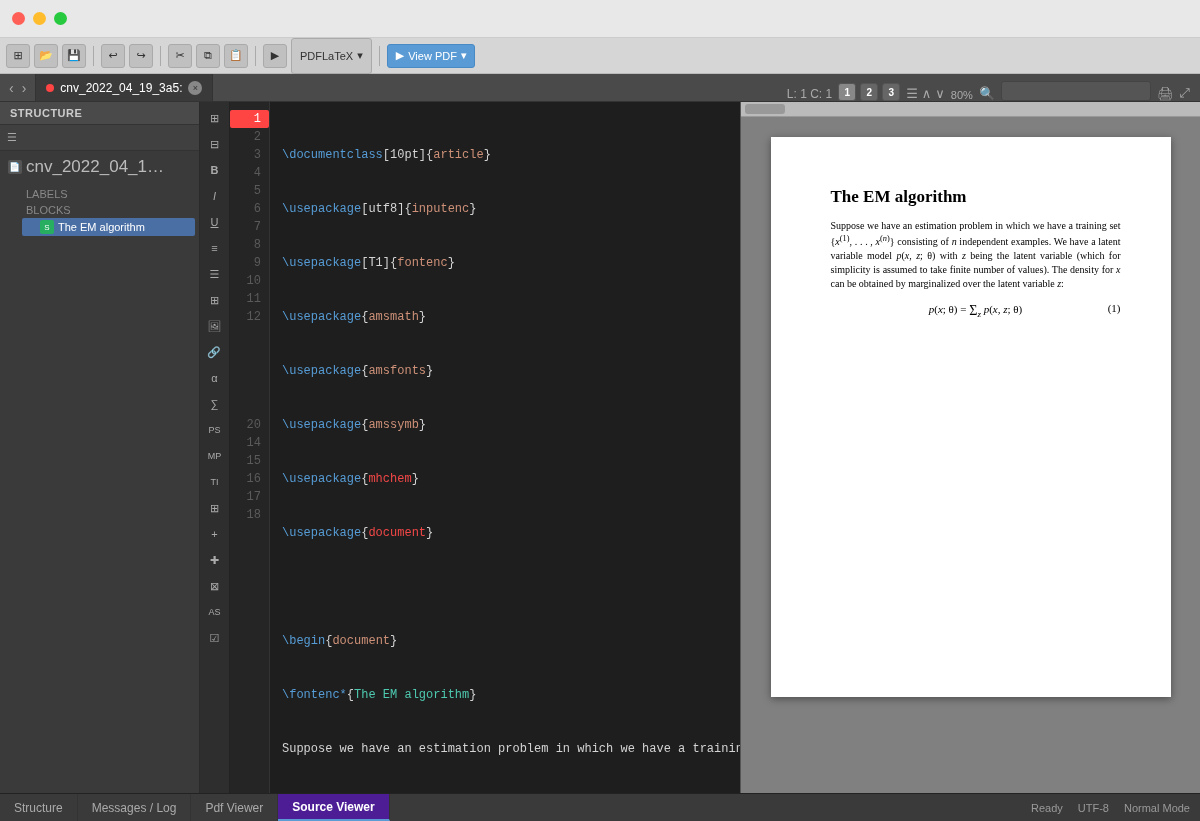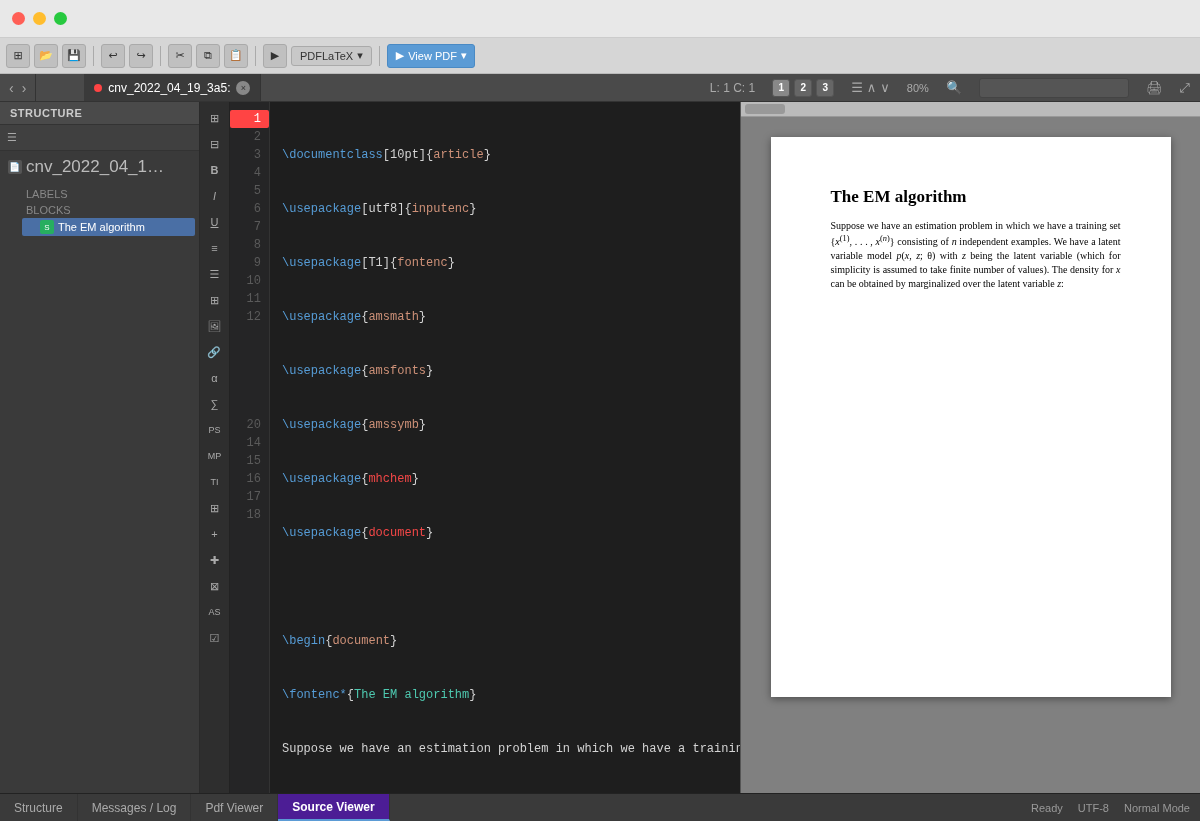--- a/index.html
+++ b/index.html
@@ -67,21 +67,21 @@
       background: #c8c8c8;
       border: 1px solid #aaa;
       border-radius: 3px;
       padding: 2px 8px;
       font-size: 11px;
       cursor: pointer;
       color: #333;
       display: flex;
       align-items: center;
       gap: 4px;
-      height: 20px;
+      height: 36px;
     }
     .viewpdf-btn {
       background: #5b9bd5;
       border: 1px solid #4a8ac4;
       border-radius: 3px;
       padding: 2px 8px;
       font-size: 11px;
       cursor: pointer;
       color: white;
       display: flex;
@@ -118,39 +118,39 @@
       display: flex;
       align-items: center;
       padding: 0 10px;
       font-size: 12px;
       color: #ccc;
       border-right: 1px solid #333;
       cursor: pointer;
       gap: 6px;
       background: #5a5a5a;
     }
-    .tab-item.active { background: #3a3a3a; color: #fff; margin-left: 48px; }
+    .tab-item.active { background: #3a3a3a; color: #fff; }
     .tab-close {
       width: 14px;
       height: 14px;
       border-radius: 50%;
       background: #888;
       border: none;
       cursor: pointer;
       font-size: 9px;
       color: #333;
       display: flex;
       align-items: center;
       justify-content: center;
     }
     .tab-info {
       display: flex;
-      align-items: center;
+      align-items: flex-end;
       padding: 0 10px;
-      gap: 17px;
+      gap: 6px;
       color: #aaa;
       font-size: 12px;
       margin-left: auto;
     }
     .line-indicator {
       display: flex;
       gap: 4px;
       align-items: center;
     }
     .line-btn {
@@ -604,20 +604,24 @@
 
   <div class="pdf-viewer">
     <div class="pdf-scrollbar-top">
       <div style="width:40px;height:10px;background:#999;border-radius:3px;margin-left:4px;"></div>
     </div>
     <div class="pdf-content">
       <div class="pdf-page">
         <div class="pdf-title">The EM algorithm</div>
         <div class="pdf-body">
           <span>Suppose we have an estimation problem in which we have a training set {<i>x</i><sup>(1)</sup>, . . . , <i>x</i><sup>(<i>n</i>)</sup>} consisting of <i>n</i> independent examples. We have a latent variable model <i>p</i>(<i>x</i>, <i>z</i>; θ) with <i>z</i> being the latent variable (which for simplicity is assumed to take finite number of values). The density for <i>x</i> can be obtained by marginalized over the latent variable <i>z</i>:</span>
+          <div class="pdf-equation">
+            <span style="font-style:italic;">p</span>(<i>x</i>; θ) = <span style="font-size:14px;vertical-align:middle;">Σ</span><sub style="font-size:9px;"><i>z</i></sub> <i>p</i>(<i>x</i>, <i>z</i>; θ)
+            <span class="eq-number">(1)</span>
+          </div>
         </div>
       </div>
     </div>
   </div>
 
 </div>
 
 <div class="bottom-tabs">
   <div class="bottom-tab">
     <span>Structure</span>

